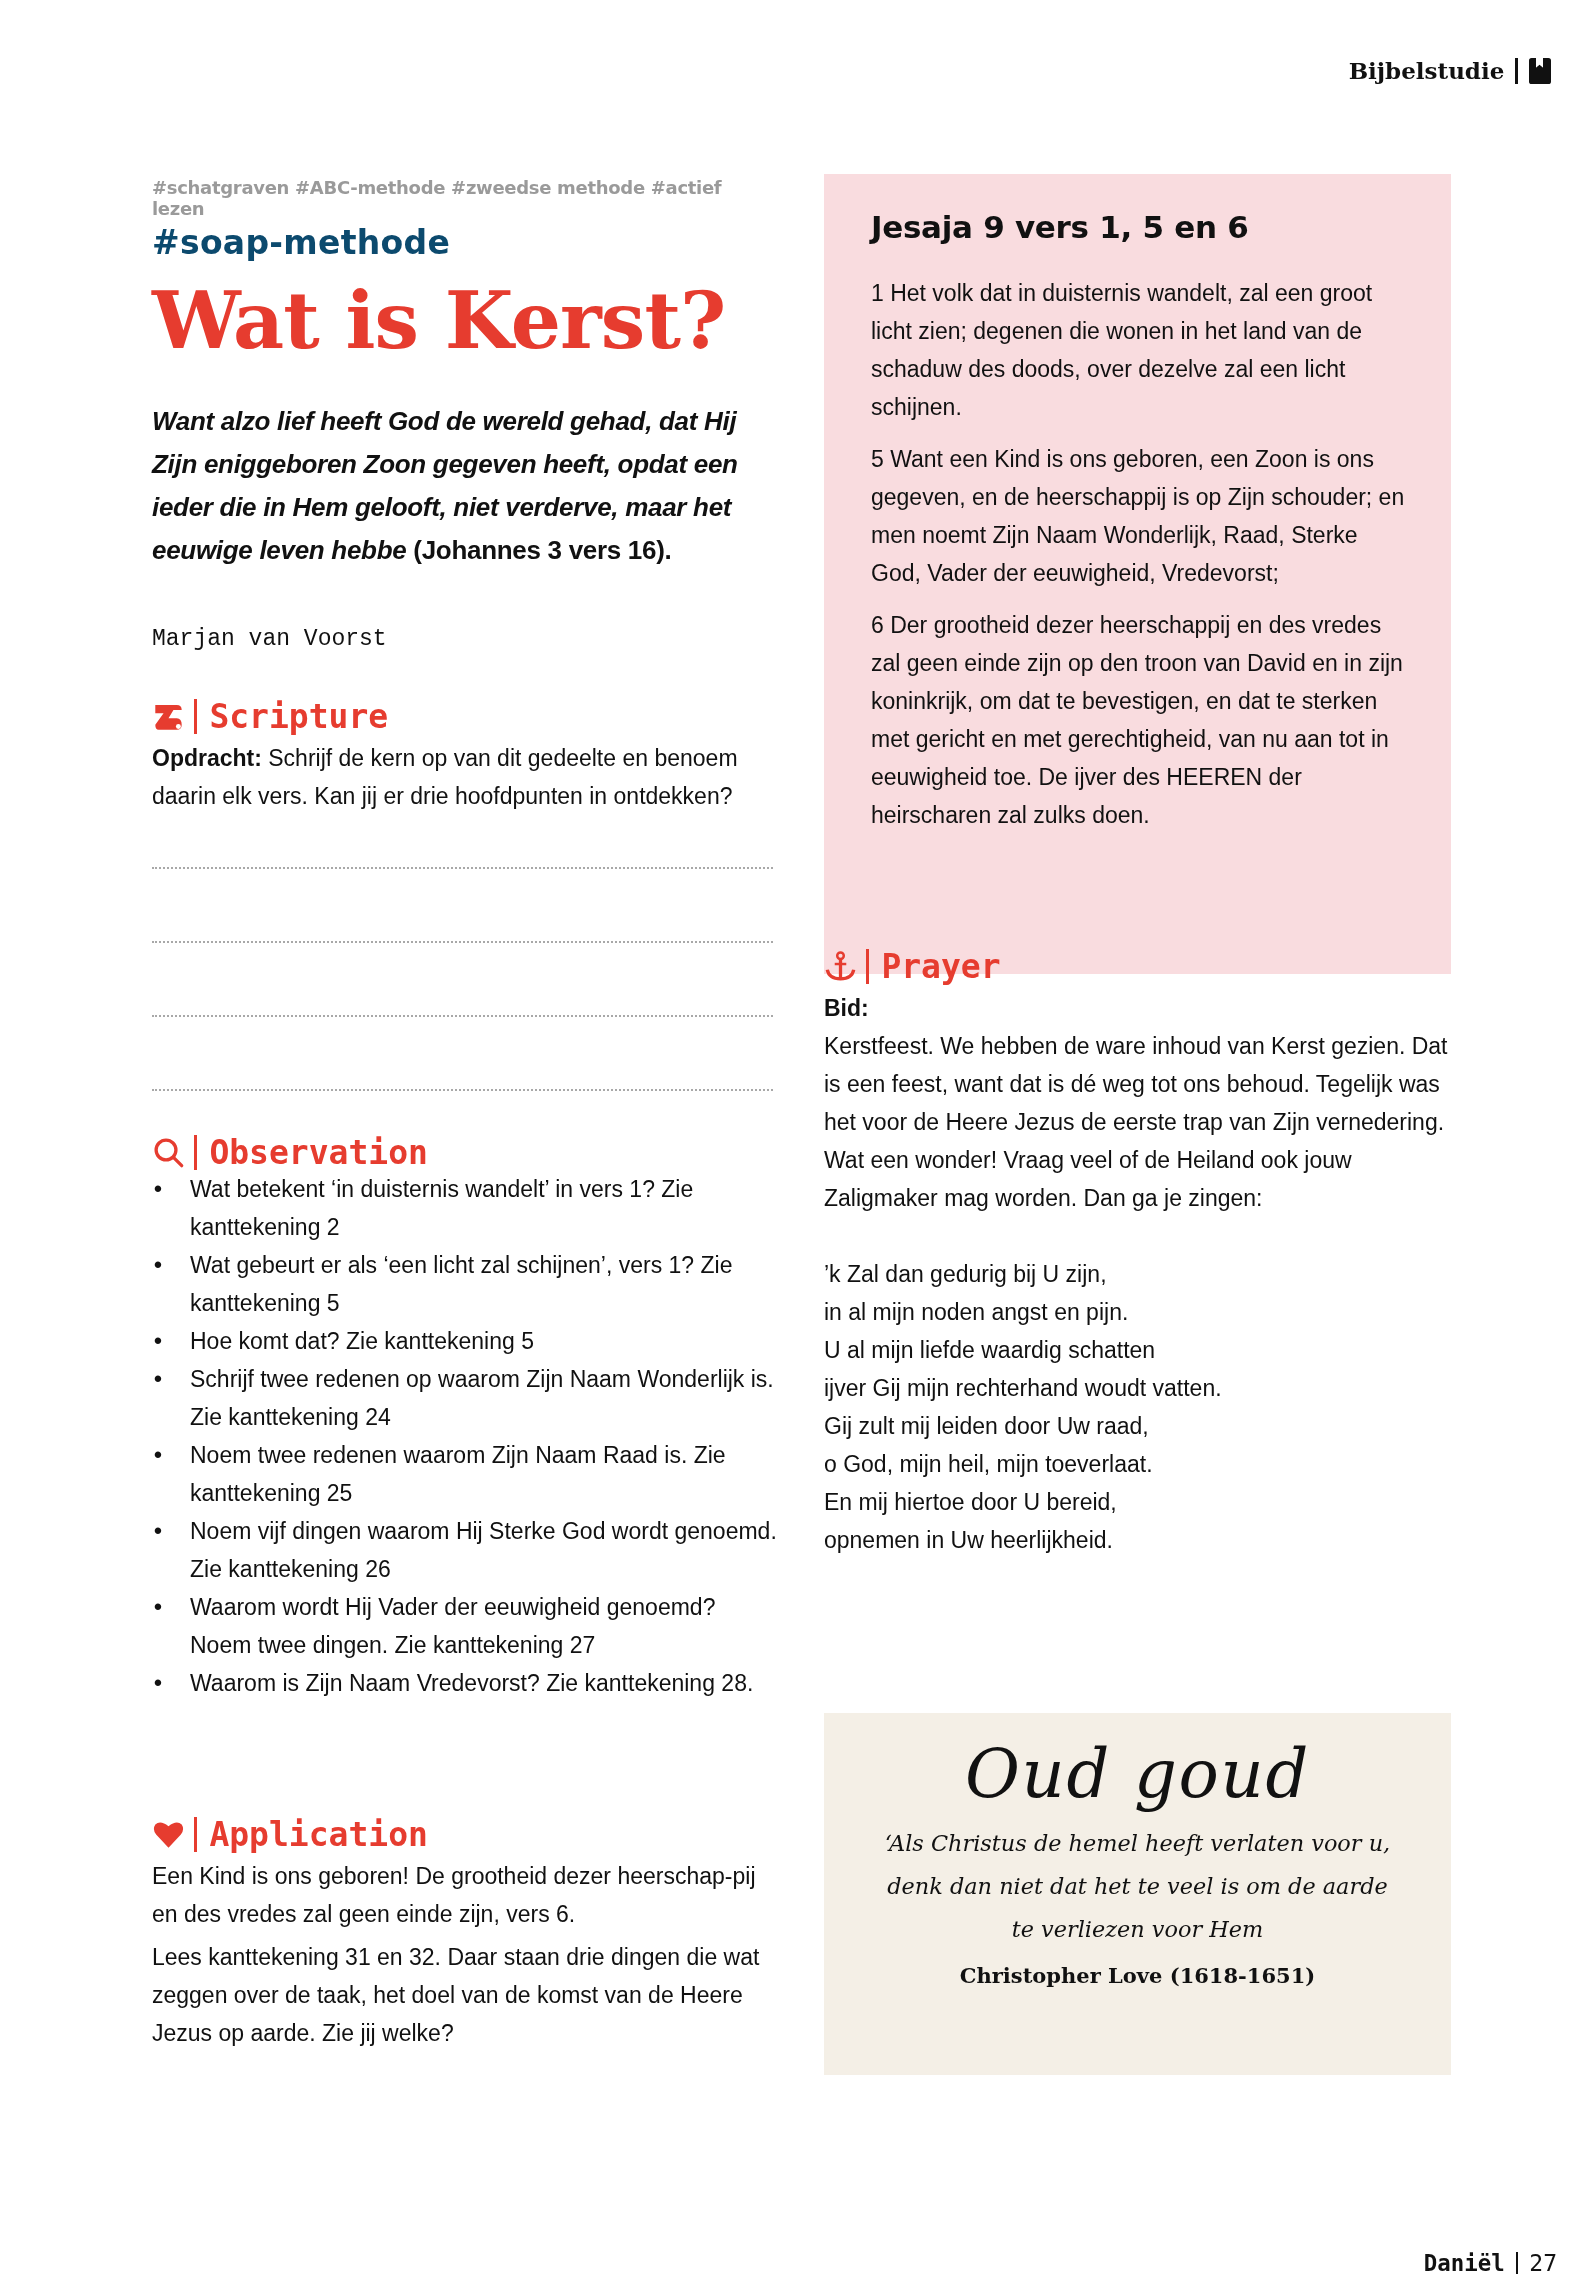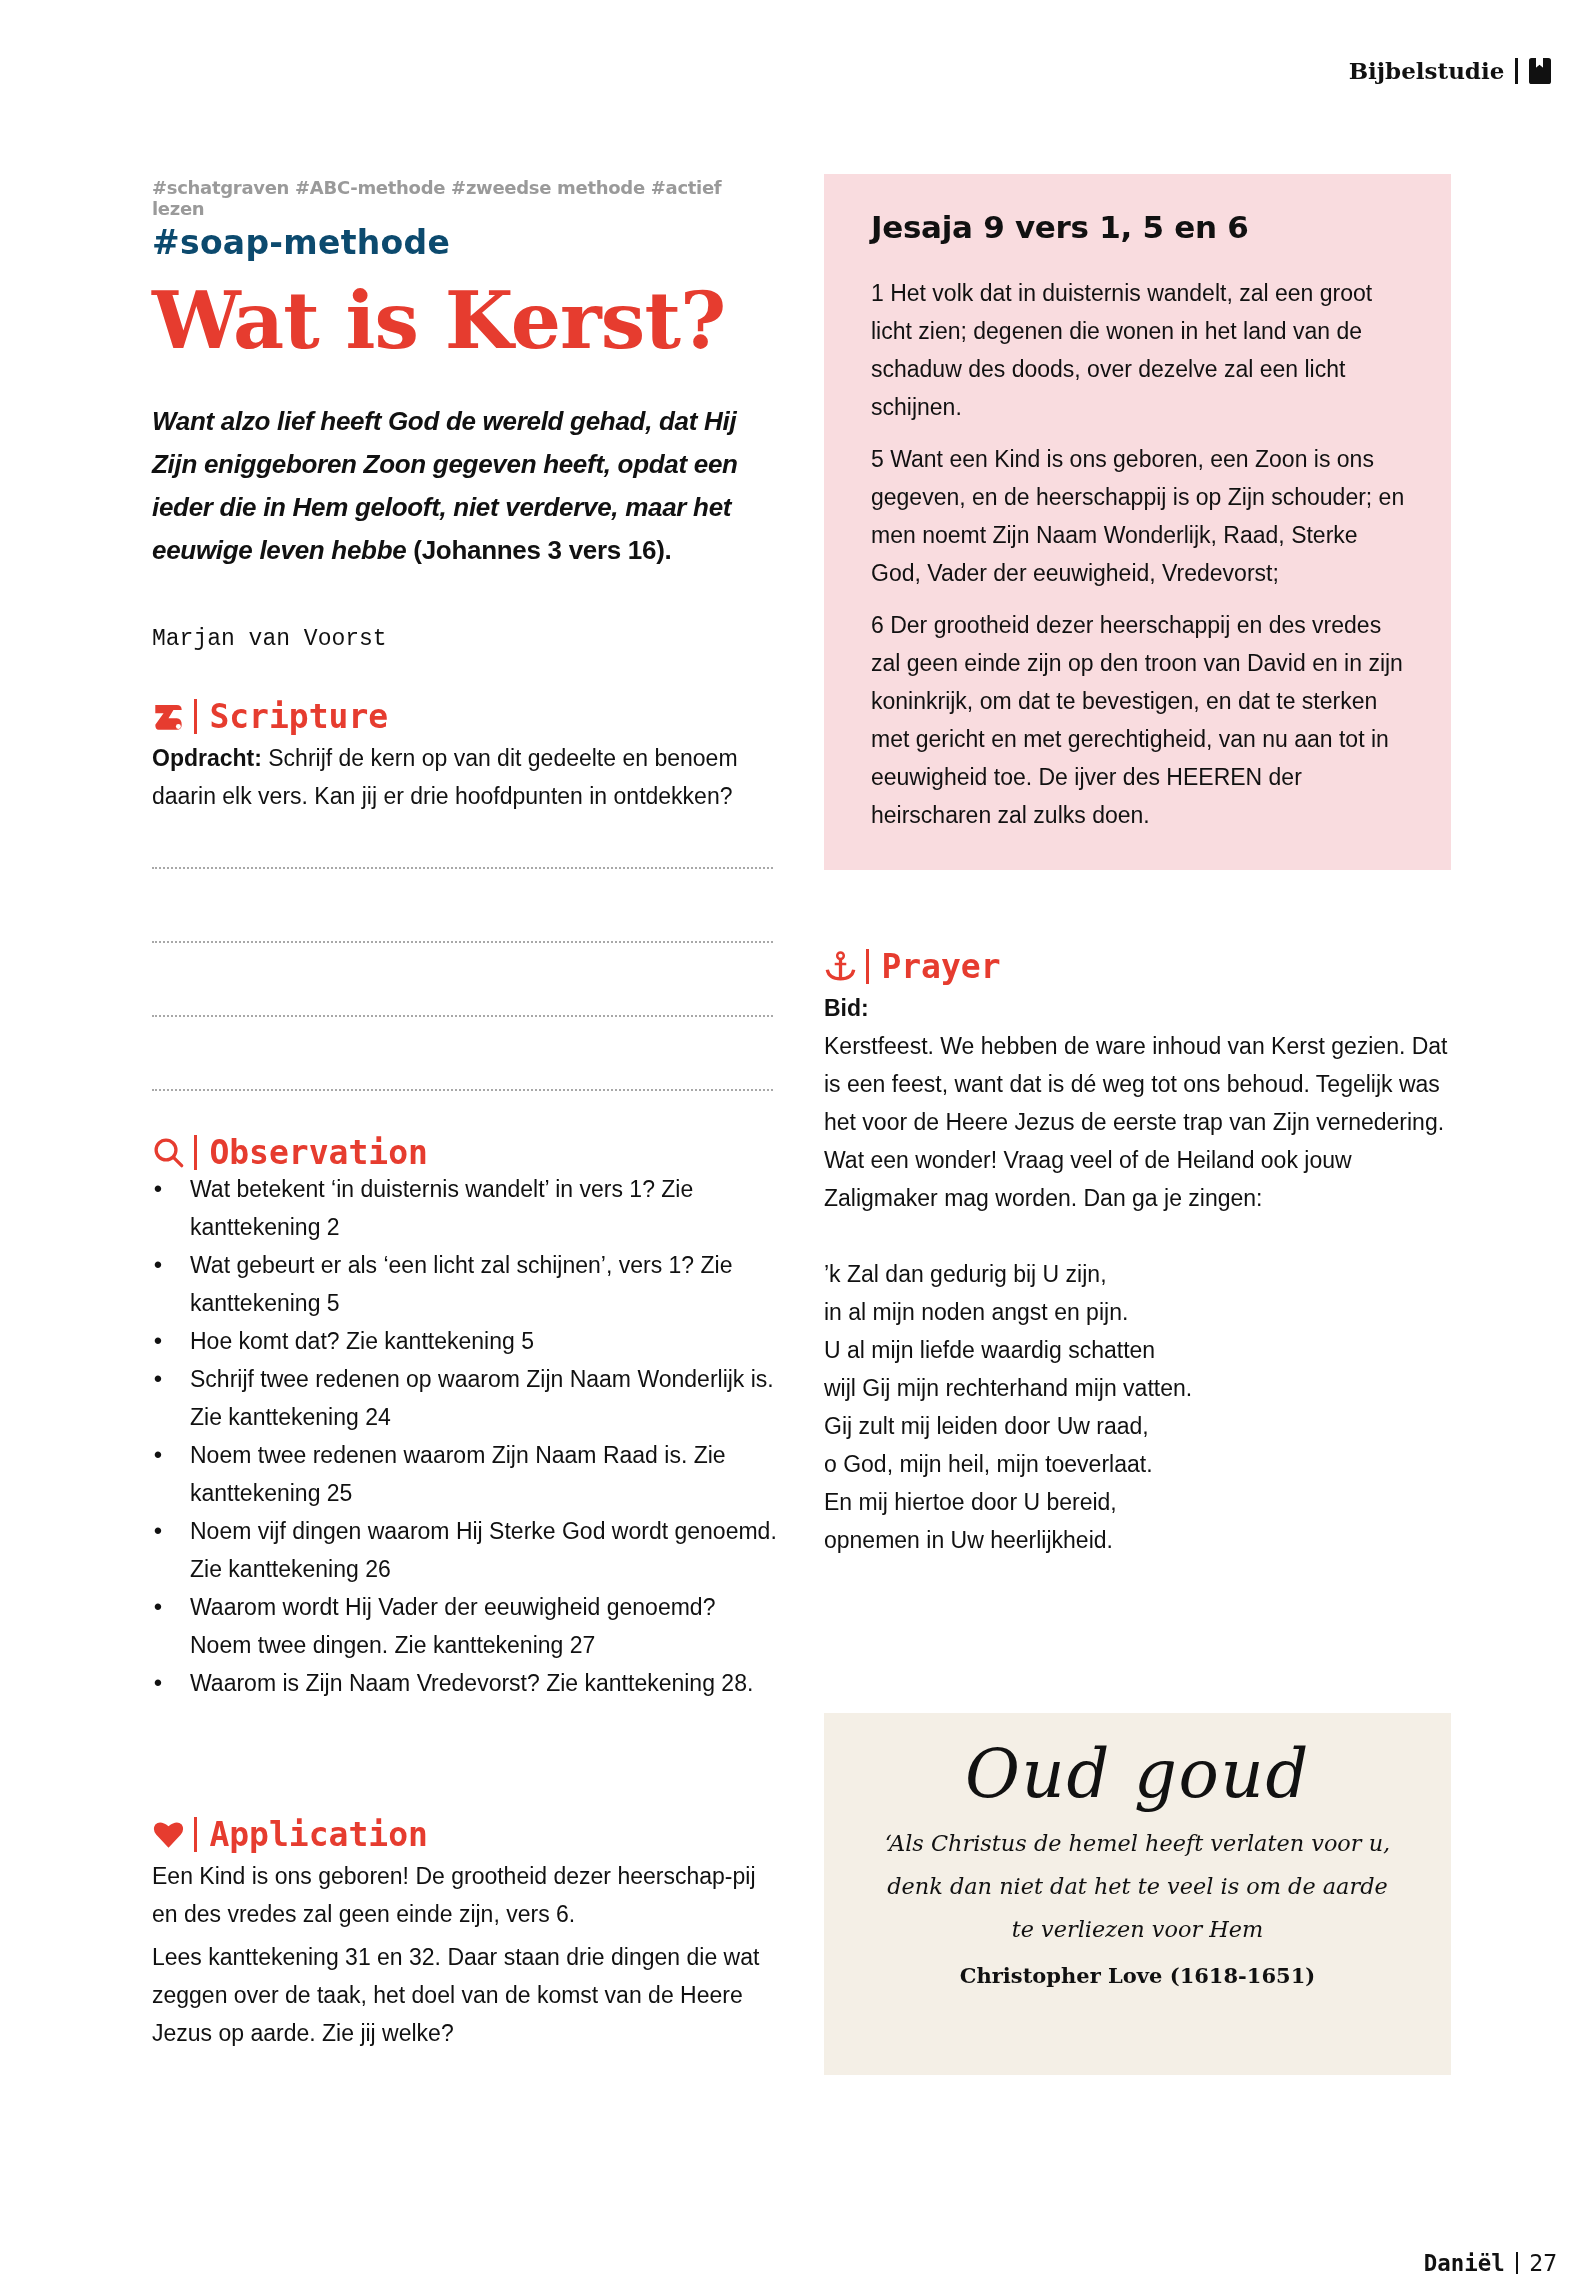--- a/index.html
+++ b/index.html
@@ -34,21 +34,21 @@
 
   #observation { position: absolute; left: 152px; top: 1135px; width: 626px; }
   #observation .lead { font-weight: bold; font-size: 23px; line-height: 38px; margin-top: 5.2px; }
   ul.bullets { list-style: none; margin: 0; padding: 0; }
   ul.bullets li { position: relative; padding-left: 38px; font-size: 23px; line-height: 38px; }
   ul.bullets li::before { content: "\2022"; position: absolute; left: 1.7px; top: 0; font-size: 24px; }
 
   #application { position: absolute; left: 152px; top: 1817px; width: 626px; }
   #application .body-text { margin-top: 5.2px; }
 
-  .pink-box { position: absolute; left: 824px; top: 174px; width: 627px; height: 696px; background: #f9dcdf; box-sizing: border-box; padding: 35px 45px 0 47px; }
+  .pink-box { position: absolute; left: 824px; top: 174px; width: 627px; height: 800px; background: #f9dcdf; box-sizing: border-box; padding: 35px 45px 0 47px; }
   .pink-box h2 { margin: 0; font-family: "DejaVu Sans", sans-serif; font-weight: bold; font-size: 31px; color: #111; letter-spacing: -0.3px; }
   .pink-box .para { font-size: 23px; line-height: 38px; margin-top: 14px; }
   .pink-box .para:first-of-type { margin-top: 29px; }
 
   #prayer { position: absolute; left: 824px; top: 949px; width: 639px; }
   #prayer .lead { font-weight: bold; font-size: 23px; line-height: 38px; margin-top: 5.2px; }
   #prayer .poem { margin-top: 38px; }
 
   .gold-box { position: absolute; left: 824px; top: 1713px; width: 627px; height: 362px; background: #f4efe6; text-align: center; }
   .gold-box .script { font-family: "DejaVu Serif", serif; font-style: italic; font-size: 67px; margin-top: 22.4px; letter-spacing: 1.7px; color: #111; }
@@ -153,21 +153,21 @@
     </span>
     <span class="bar"></span>
     <span>Prayer</span>
   </div>
   <div class="lead">Bid:</div>
   <div class="body-text">Kerstfeest. We hebben de ware inhoud van Kerst gezien. Dat is een feest, want dat is dé weg tot ons behoud. Tegelijk was het voor de Heere Jezus de eerste trap van Zijn vernedering. Wat een wonder! Vraag veel of de Heiland ook jouw Zaligmaker mag worden. Dan ga je zingen:</div>
   <div class="poem body-text">
     <div>’k Zal dan gedurig bij U zijn,</div>
     <div>in al mijn noden angst en pijn.</div>
     <div>U al mijn liefde waardig schatten</div>
-    <div>wijl Gij mijn rechterhand mijn vatten.</div>
+    <div>ijver Gij mijn rechterhand woudt vatten.</div>
     <div>Gij zult mij leiden door Uw raad,</div>
     <div>o God, mijn heil, mijn toeverlaat.</div>
     <div>En mij hiertoe door U bereid,</div>
     <div>opnemen in Uw heerlijkheid.</div>
   </div>
 </div>
 
 <div class="gold-box">
   <div class="script">Oud goud</div>
   <div class="quote">

